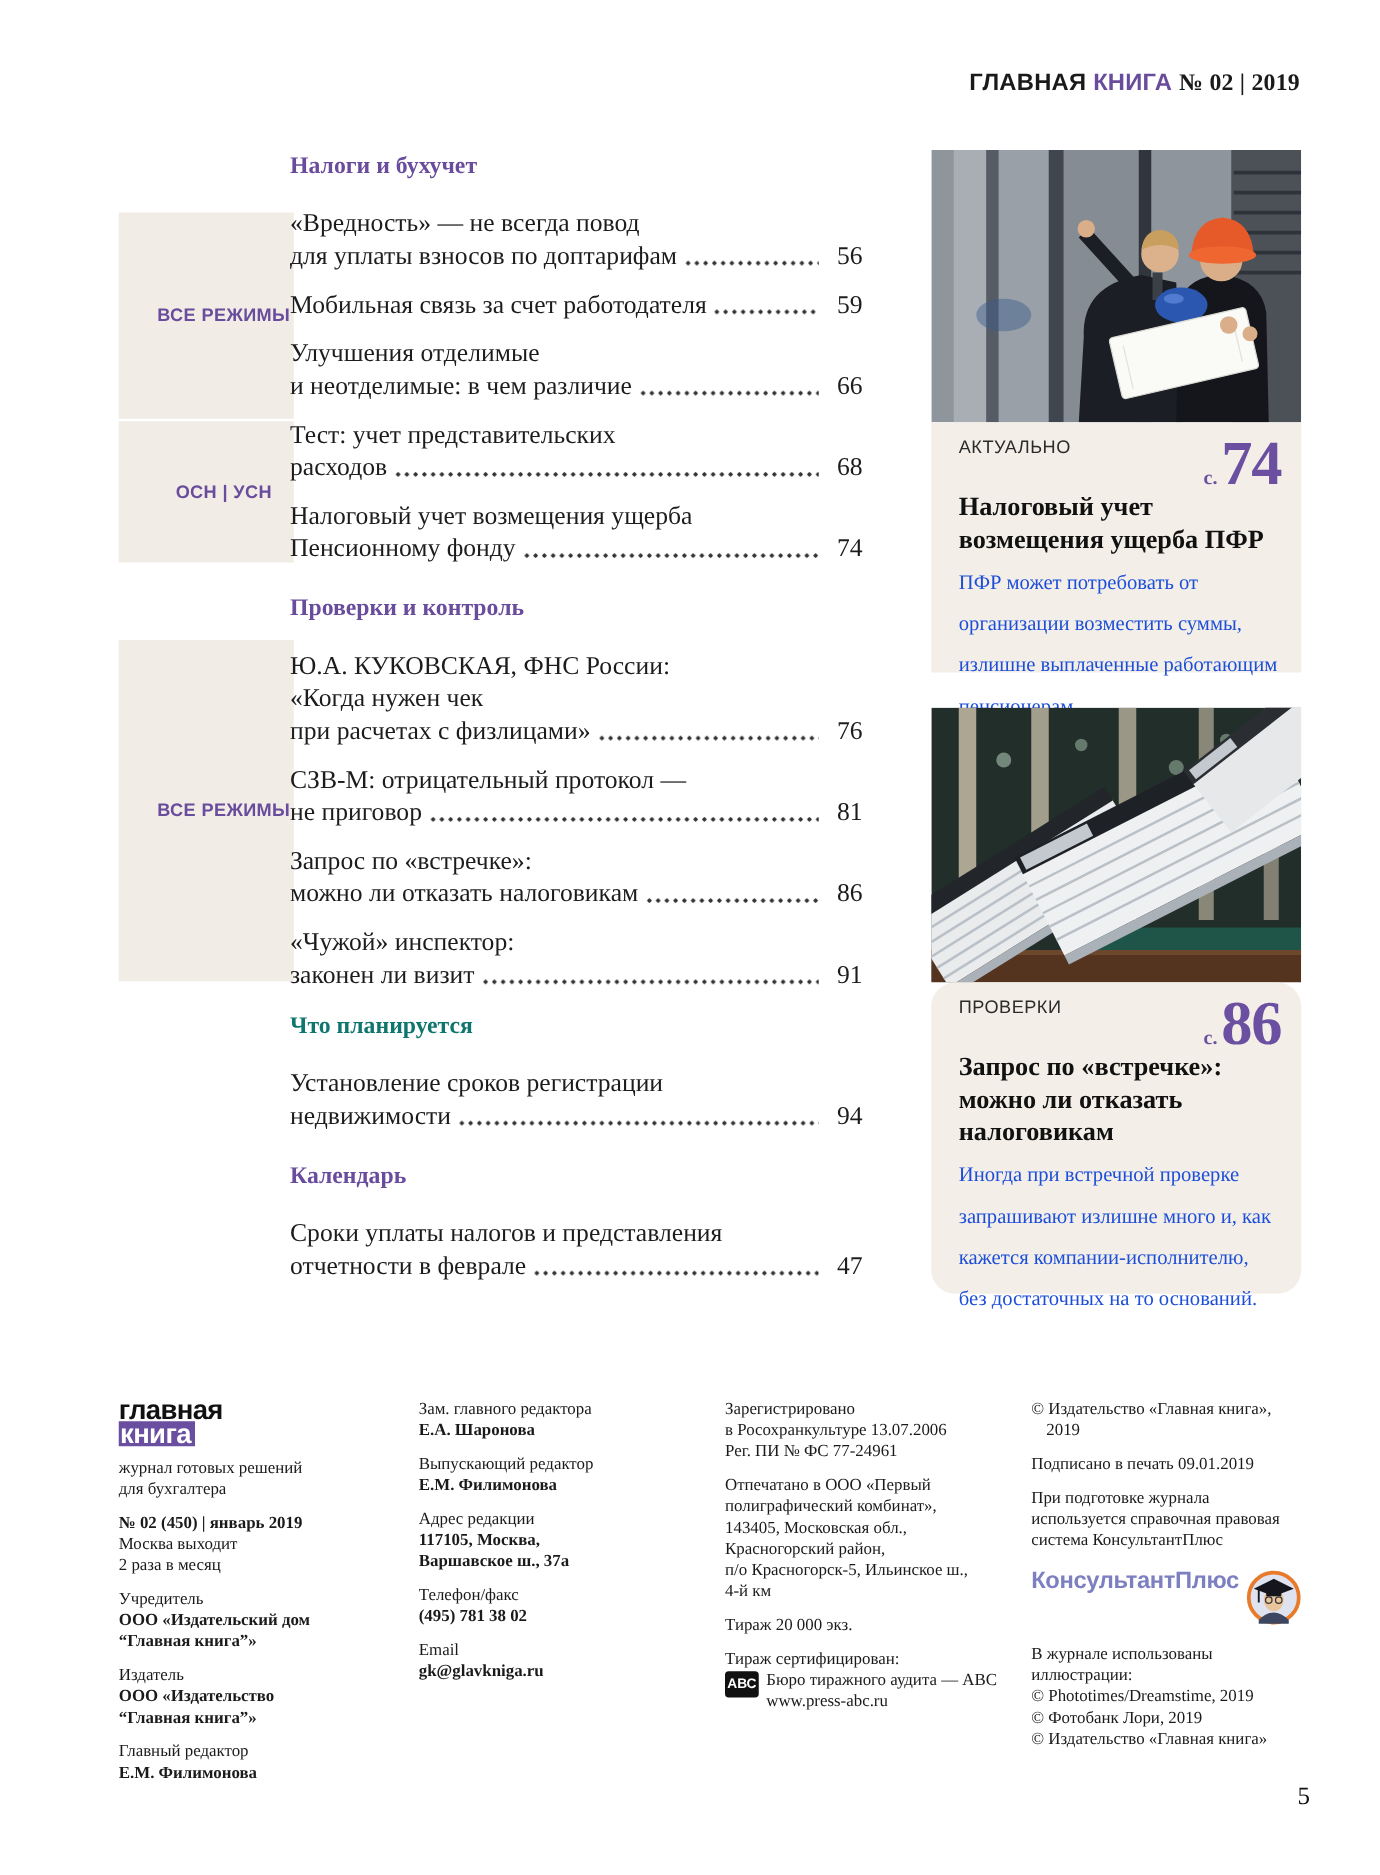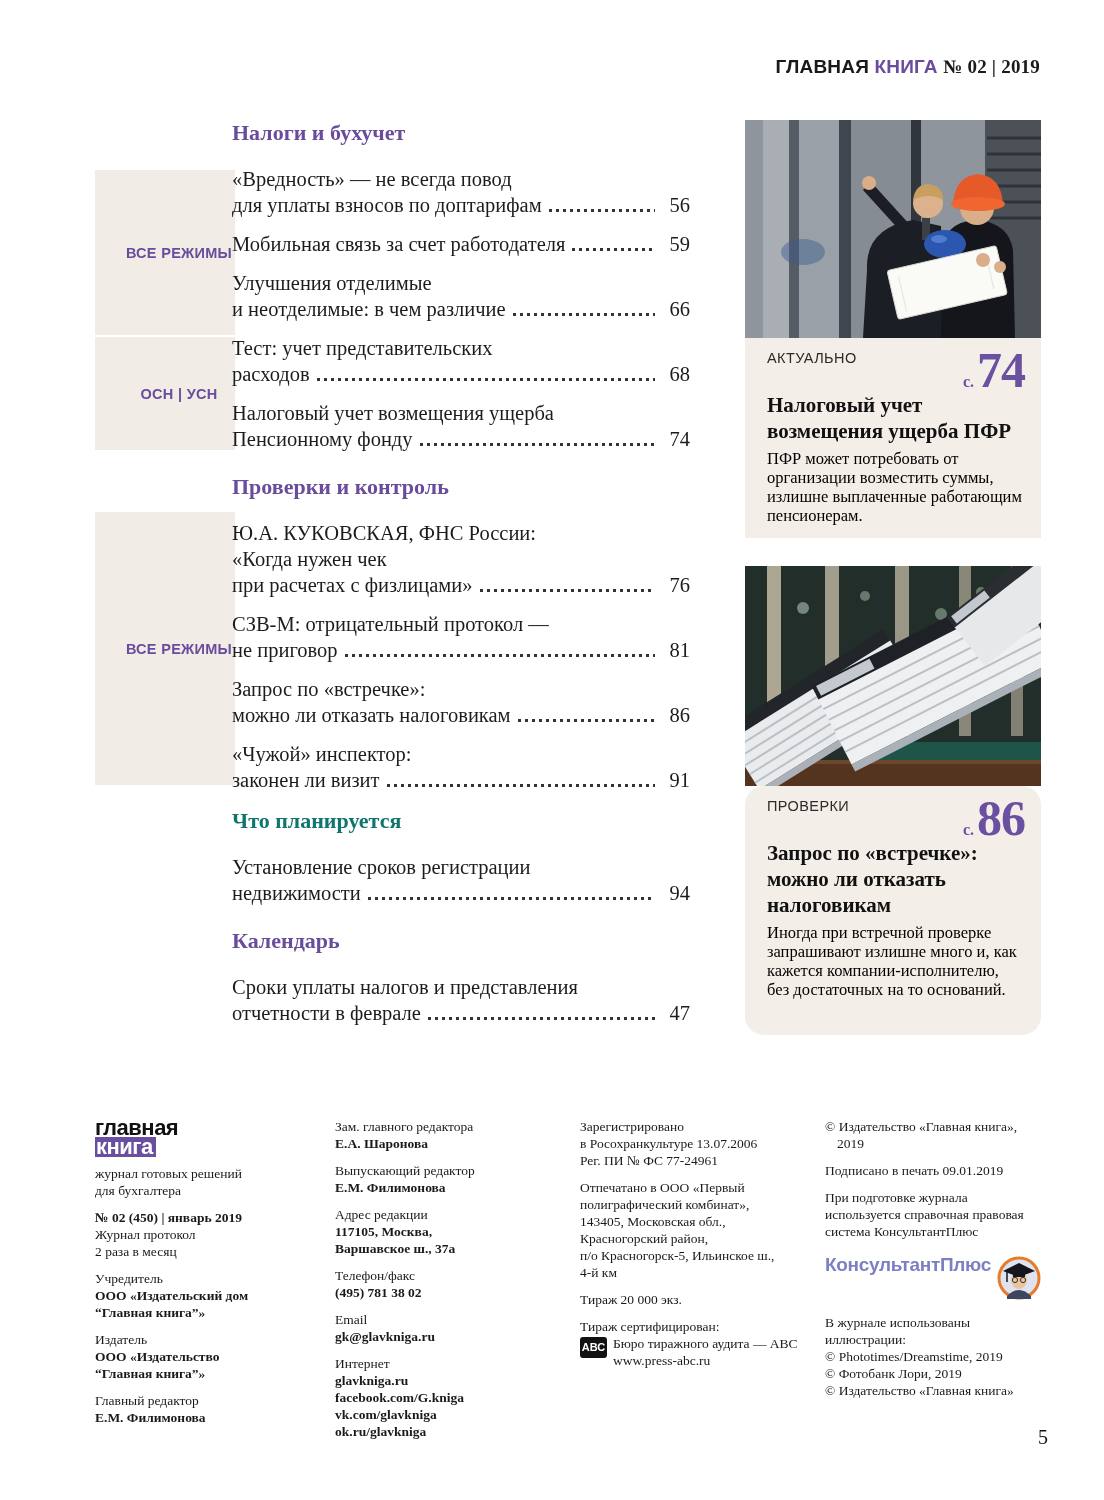--- a/index.html
+++ b/index.html
@@ -19,21 +19,21 @@
   .regime span{font-family:"Liberation Sans",sans-serif;font-weight:bold;font-size:14.5px;
                color:#6a4c9c;letter-spacing:.3px;white-space:nowrap;}
   .regime.b1{top:170px;height:165px;}
   .regime.b2{top:337px;height:113px;}
   .regime.b3{top:512px;height:273px;}
 
   
   .toc-section{position:absolute;left:232px;width:458px;}
   .toc-section.s0{top:118px;} .toc-section.s1{top:472px;}
   .toc-section.s2{top:806px;} .toc-section.s3{top:926px;}
-  .toc-title{font-size:22px;line-height:30px;font-weight:bold;margin:0 0 18px 0;}
+  .toc-title{font-size:19px;line-height:30px;font-weight:bold;margin:0 0 18px 0;}
   .toc-title.purple{color:#6a4c9c;} .toc-title.orange{color:#0f766e;}
   .entry{margin-bottom:13px;font-size:20.5px;line-height:26px;color:#1c1c1c;}
   .eline.last{display:flex;align-items:baseline;}
   .dots{flex:1 1 auto;align-self:stretch;margin:0 5px;min-width:18px;
         background-image:radial-gradient(circle,#343434 1.5px,transparent 1.8px);
         background-size:7px 7px;background-repeat:repeat-x;background-position:left calc(100% - 4px);}
   .epage{min-width:30px;text-align:right;}
 
   
   .photo{position:absolute;left:745px;width:296px;overflow:hidden;}
@@ -41,21 +41,21 @@
   .photo.p2{top:566px;height:220px;}
   .panel{position:absolute;left:745px;width:296px;background:#f3efe8;box-sizing:border-box;
          padding:12px 18px 0 22px;}
   .panel.f1{top:338px;height:200px;}
   .panel.f2{top:786px;height:249px;border-radius:19px;}
   .cat{font-family:"Liberation Sans",sans-serif;font-size:14.5px;color:#2b2b2b;letter-spacing:.4px;}
   .pageref{position:absolute;top:6px;right:16px;display:flex;align-items:baseline;color:#6b4fa1;}
   .pageref .c{font-size:16px;font-weight:bold;margin-right:3px;}
   .pageref .n{font-size:50px;line-height:52px;font-weight:bold;letter-spacing:-1px;}
   .ftitle{font-weight:bold;font-size:21px;line-height:26px;margin-top:26px;color:#111;}
-  .ftext{font-size:16.5px;line-height:19px;margin-top:5px;color:#000000;}
+  .ftext{font-size:16.5px;line-height:33px;margin-top:5px;color:#1d4ed8;}
 
   
   .fcol{position:absolute;top:1118px;font-size:13.5px;line-height:17px;color:#1a1a1a;}
   .fcol.c1{left:95px;width:230px;}
   .fcol.c2{left:335px;width:235px;}
   .fcol.c3{left:580px;width:235px;}
   .fcol.c4{left:825px;width:220px;}
   .fgroup{margin-bottom:10px;}
   .fbold{font-weight:bold;}
   .logo{margin-bottom:8px;font-family:"Liberation Sans",sans-serif;font-weight:bold;
@@ -311,21 +311,21 @@
     <div class="logo">
       <div class="l1">главная</div>
       <div><span class="l2">книга</span></div>
     </div>
     <div class="fgroup">
       <div>журнал готовых решений</div>
       <div>для бухгалтера</div>
     </div>
     <div class="fgroup">
       <div class="fbold">№ 02 (450) | январь 2019</div>
-      <div>Журнал протокол</div>
+      <div>Москва выходит</div>
       <div>2 раза в месяц</div>
     </div>
     <div class="fgroup">
       <div>Учредитель</div>
       <div class="fbold">ООО «Издательский дом</div>
       <div class="fbold">“Главная книга”»</div>
     </div>
     <div class="fgroup">
       <div>Издатель</div>
       <div class="fbold">ООО «Издательство</div>
@@ -351,27 +351,20 @@
       <div class="fbold">117105, Москва,</div>
       <div class="fbold">Варшавское ш., 37а</div>
     </div>
     <div class="fgroup">
       <div>Телефон/факс</div>
       <div class="fbold">(495) 781 38 02</div>
     </div>
     <div class="fgroup">
       <div>Email</div>
       <div class="fbold">gk@glavkniga.ru</div>
-    </div>
-    <div class="fgroup">
-      <div>Интернет</div>
-      <div class="fbold">glavkniga.ru</div>
-      <div class="fbold">facebook.com/G.kniga</div>
-      <div class="fbold">vk.com/glavkniga</div>
-      <div class="fbold">ok.ru/glavkniga</div>
     </div>
   </div>
 
   <div class="fcol c3">
     <div class="fgroup">
       <div>Зарегистрировано</div>
       <div>в Росохранкультуре 13.07.2006</div>
       <div>Рег. ПИ № ФС 77-24961</div>
     </div>
     <div class="fgroup">

